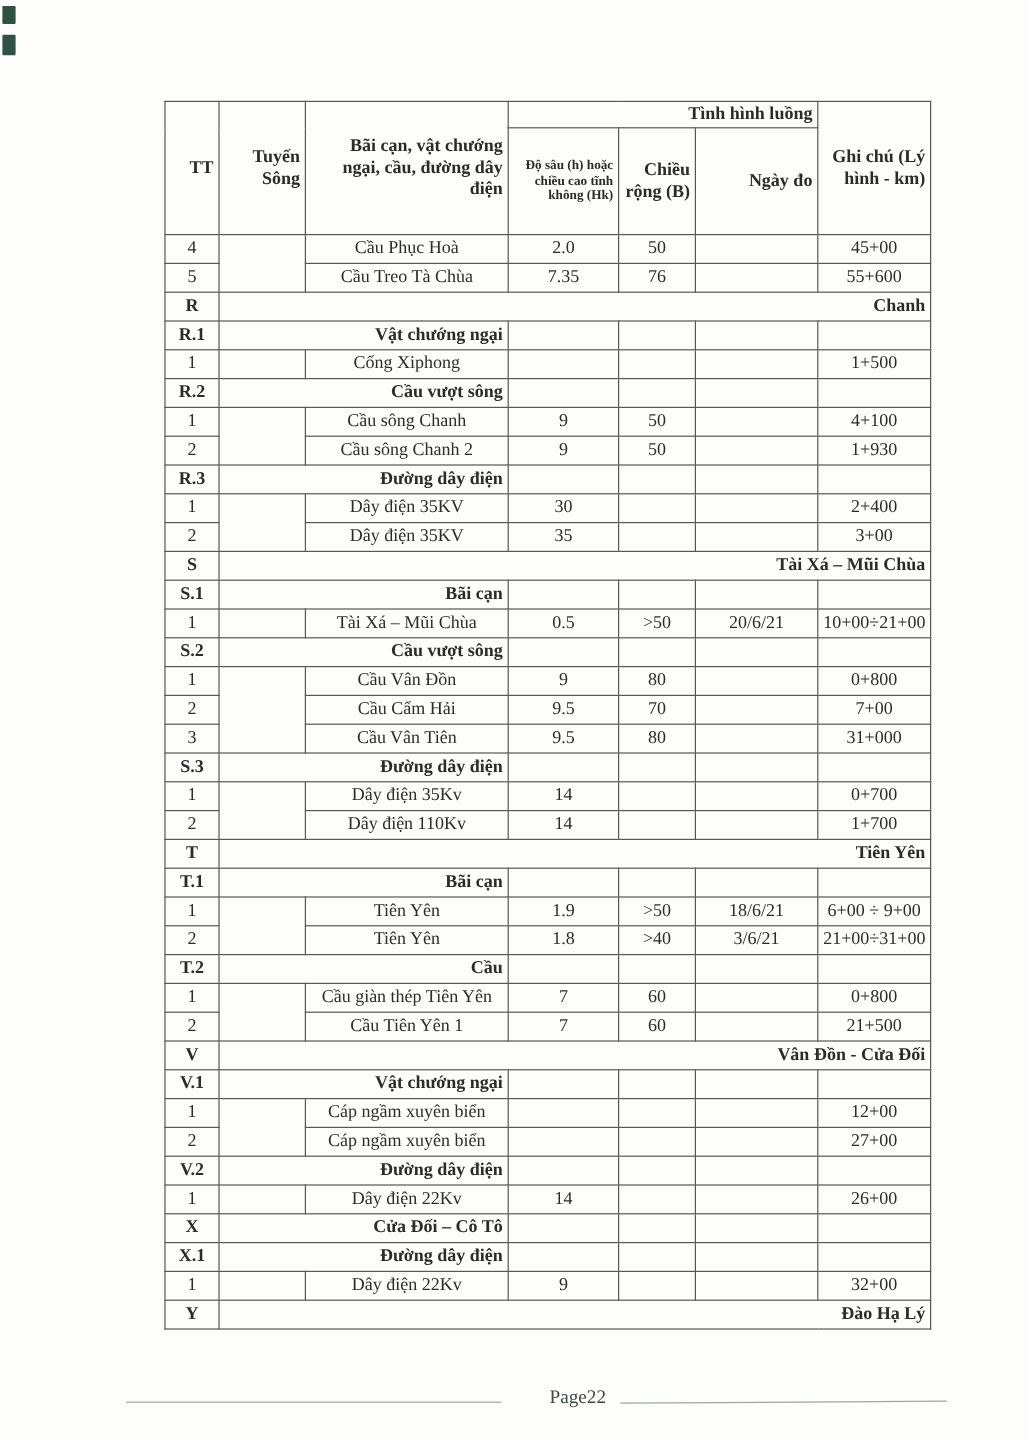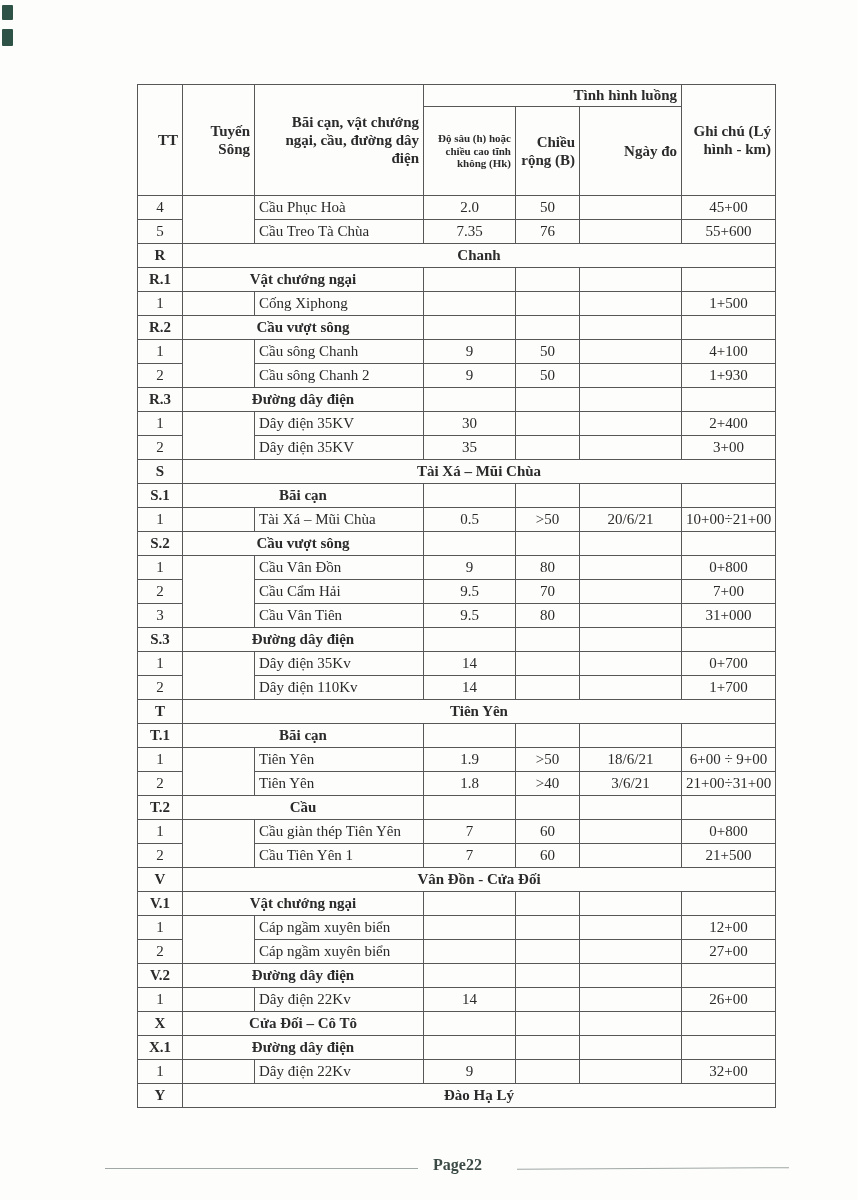--- a/index.html
+++ b/index.html
@@ -29,37 +29,37 @@
     overflow:hidden;
     vertical-align:middle;
   }
   thead th { font-weight:bold; text-align:right; padding:2px 3px; }
   thead tr.group-row th { height:19px; }
   thead tr.sub-row th { height:86px; }
   th.hk { line-height:1.13; font-size:11px; }
 
   tbody td { height:21px; }
   td.c   { text-align:center; }
-  td.nm  { text-align:left; padding:1px 14px 1px 6px; }
-  td.ttl { text-align:center; font-weight:bold; padding-left:9px; }
+  td.nm  { text-align:center; padding:1px 14px 1px 6px; }
+  td.ttl { text-align:right; font-weight:bold; padding-left:9px; }
   td.sec-tt { text-align:center; font-weight:bold; }
   .it { }
 
   .footer {
     position:absolute; left:0; top:1152px; width:857px; height:40px;
   }
   .footer .rule {
     position:absolute; top:16px; height:0;
     border-top:1.5px solid #9fa8a4;
   }
   .footer .rule.left  { left:105px; width:313px; }
   .footer .rule.right { left:517px; width:272px; transform:rotate(-0.35deg); }
   .footer .page-num {
     position:absolute; left:433px; top:4px; width:72px;
-    text-align:left; font-weight:bold; font-size:16px; color:#3c4a46;
+    text-align:right; font-weight:normal; font-size:16px; color:#3c4a46;
   }
 </style>
 </head>
 <body>
 
 <div class="page">
 
   <div class="corner-mark m1" style="background: rgb(46, 83, 70);"></div>
   <div class="corner-mark m2" style="background: rgb(46, 83, 70);"></div>
 

